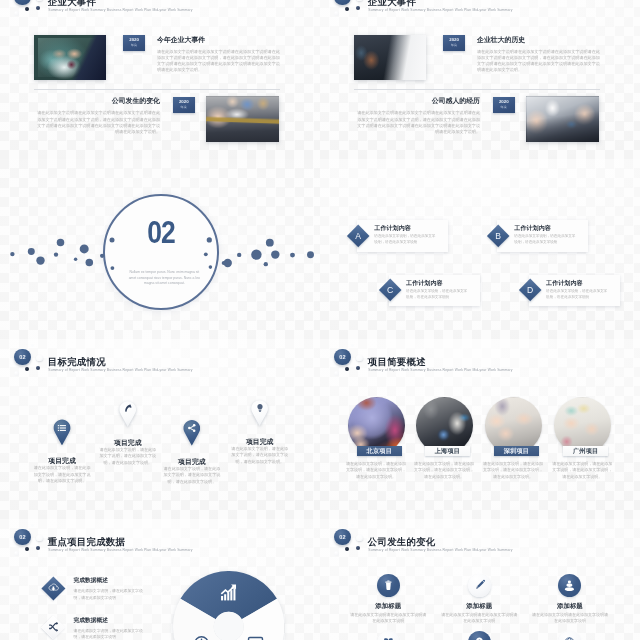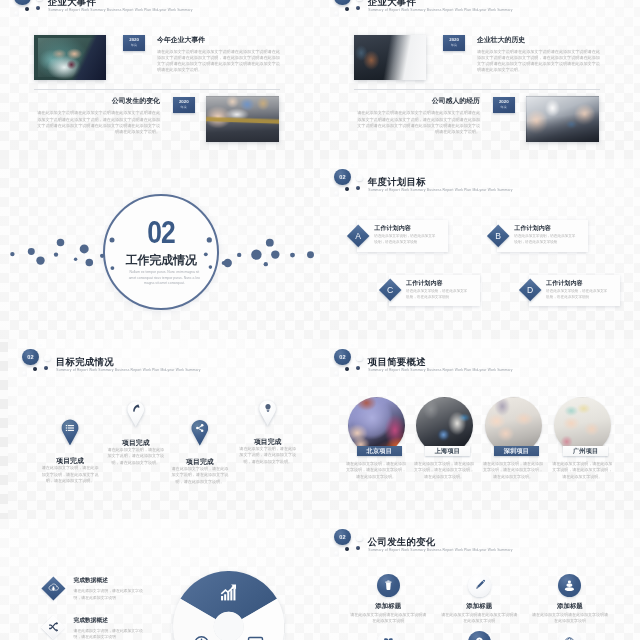--- a/index.html
+++ b/index.html
@@ -249,21 +249,20 @@
   <div class="badge2020" style="left:172.8px;top:117.6px">
     <b>2020</b>
     <i>年度</i>
   </div>
   <div class="ph photo-coffee" style="left:205.9px;top:116.9px;width:73.5px;height:46.3px"></div>
 </div>
 
 <div class="slide s3" style="left:0px;top:159px">
   <div class="ring">
     <div class="num">02</div>
-    <div class="rtitle">工作完成情况</div>
     <div class="rcap">Nullam ex tempor purus. Nunc enim magna sit amet consequat risus tempor purus. Nunc a leo magna sit amet consequat.</div>
   </div>
   <svg class="dots" viewBox="0 0 320 180">
         <g fill="#51688c">
           <circle cx="12.4" cy="95.1" r="2.17"></circle>
           <circle cx="31.3" cy="92.5" r="3.48"></circle>
           <circle cx="40.5" cy="101.6" r="4.21"></circle>
           <circle cx="56.0" cy="95.6" r="2.17"></circle>
           <circle cx="60.5" cy="83.4" r="3.77"></circle>
           <circle cx="75.6" cy="100.2" r="1.74"></circle>
@@ -282,32 +281,20 @@
           <circle cx="112.4" cy="109.1" r="1.90"></circle>
           <circle cx="209.3" cy="80.9" r="2.60"></circle>
           <circle cx="205.8" cy="95.3" r="1.90"></circle>
           <circle cx="210.4" cy="108.1" r="1.80"></circle>
           <circle cx="223.8" cy="104.0" r="2.10"></circle>
         </g>
       </svg>
 </div>
 
 <div class="slide s4" style="left:320px;top:159px">
-  <div class="hdr">
-    <div class="bigcirc">
-          <span>02</span>
-        </div>
-    <div class="d w1"></div>
-    <div class="d b1"></div>
-    <div class="d b2"></div>
-    <div class="d w2"></div>
-    <div class="d w3"></div>
-    <h2>年度计划目标</h2>
-    <p class="sub">Summary of Report Work Summary Business Report Work Plan Mid-year Work Summary</p>
-  </div>
   <div class="plan" style="left:26.6px;top:60.8px">
     <div class="card">
       <div class="subt">工作计划内容</div>
       <div class="bodytxt">请在此添加文字说明，请在此添加文字说明，请在此添加文字说明</div>
     </div>
     <div class="dia">
           <span>A</span>
         </div>
   </div>
   <div class="plan" style="left:166.6px;top:60.8px">
@@ -332,21 +319,21 @@
     <div class="card">
       <div class="subt">工作计划内容</div>
       <div class="bodytxt">请在此添加文字说明，请在此添加文字说明，请在此添加文字说明</div>
     </div>
     <div class="dia">
           <span>D</span>
         </div>
   </div>
 </div>
 
-<div class="slide s5" style="left:8px;top:339px">
+<div class="slide s5" style="left:0px;top:339px">
   <div class="hdr">
     <div class="bigcirc">
           <span>02</span>
         </div>
     <div class="d w1"></div>
     <div class="d b1"></div>
     <div class="d b2"></div>
     <div class="d w2"></div>
     <div class="d w3"></div>
     <h2>目标完成情况</h2>
@@ -460,20 +447,32 @@
     <div class="bodytxt pdesc">请在此添加文字说明，请在此添加文字说明，请在此添加文字说明，请在此添加文字说明。</div>
   </div>
   <div class="pitem" style="left:228.3px">
     <div class="pcirc photo-meeting"></div>
     <div class="plabel light">广州项目</div>
     <div class="bodytxt pdesc">请在此添加文字说明，请在此添加文字说明，请在此添加文字说明，请在此添加文字说明。</div>
   </div>
 </div>
 
 <div class="slide s7" style="left:0px;top:519px">
+  <div class="hdr">
+    <div class="bigcirc">
+          <span>02</span>
+        </div>
+    <div class="d w1"></div>
+    <div class="d b1"></div>
+    <div class="d b2"></div>
+    <div class="d w2"></div>
+    <div class="d w3"></div>
+    <h2>重点项目完成数据</h2>
+    <p class="sub">Summary of Report Work Summary Business Report Work Plan Mid-year Work Summary</p>
+  </div>
   <div class="dataitem blue" style="top:57.4px">
     <div class="ddia">
           <svg viewBox="0 0 24 24">
             <g>
               <path d="M18.6 9.8c-.2-3.1-2.8-5.5-5.9-5.5-2.4 0-4.5 1.4-5.4 3.5-2.3.2-4.1 2.1-4.1 4.4 0 2.4 2 4.4 4.4 4.4h10.4c2.2 0 4-1.8 4-4 0-1.7-1-3.1-2.5-3.6z" fill="none" stroke="#fff" stroke-width="1.3"></path>
               <path d="M10.3 9.4h3.4v4.1h2.3L12 17.8l-4-4.3h2.3z" fill="#fff"></path>
               <circle cx="112.0" cy="80.9" r="2.5"></circle>
               <circle cx="102.1" cy="96.8" r="2.1"></circle>
               <circle cx="112.4" cy="109.1" r="1.9"></circle>
               <circle cx="209.3" cy="80.9" r="2.6"></circle>

